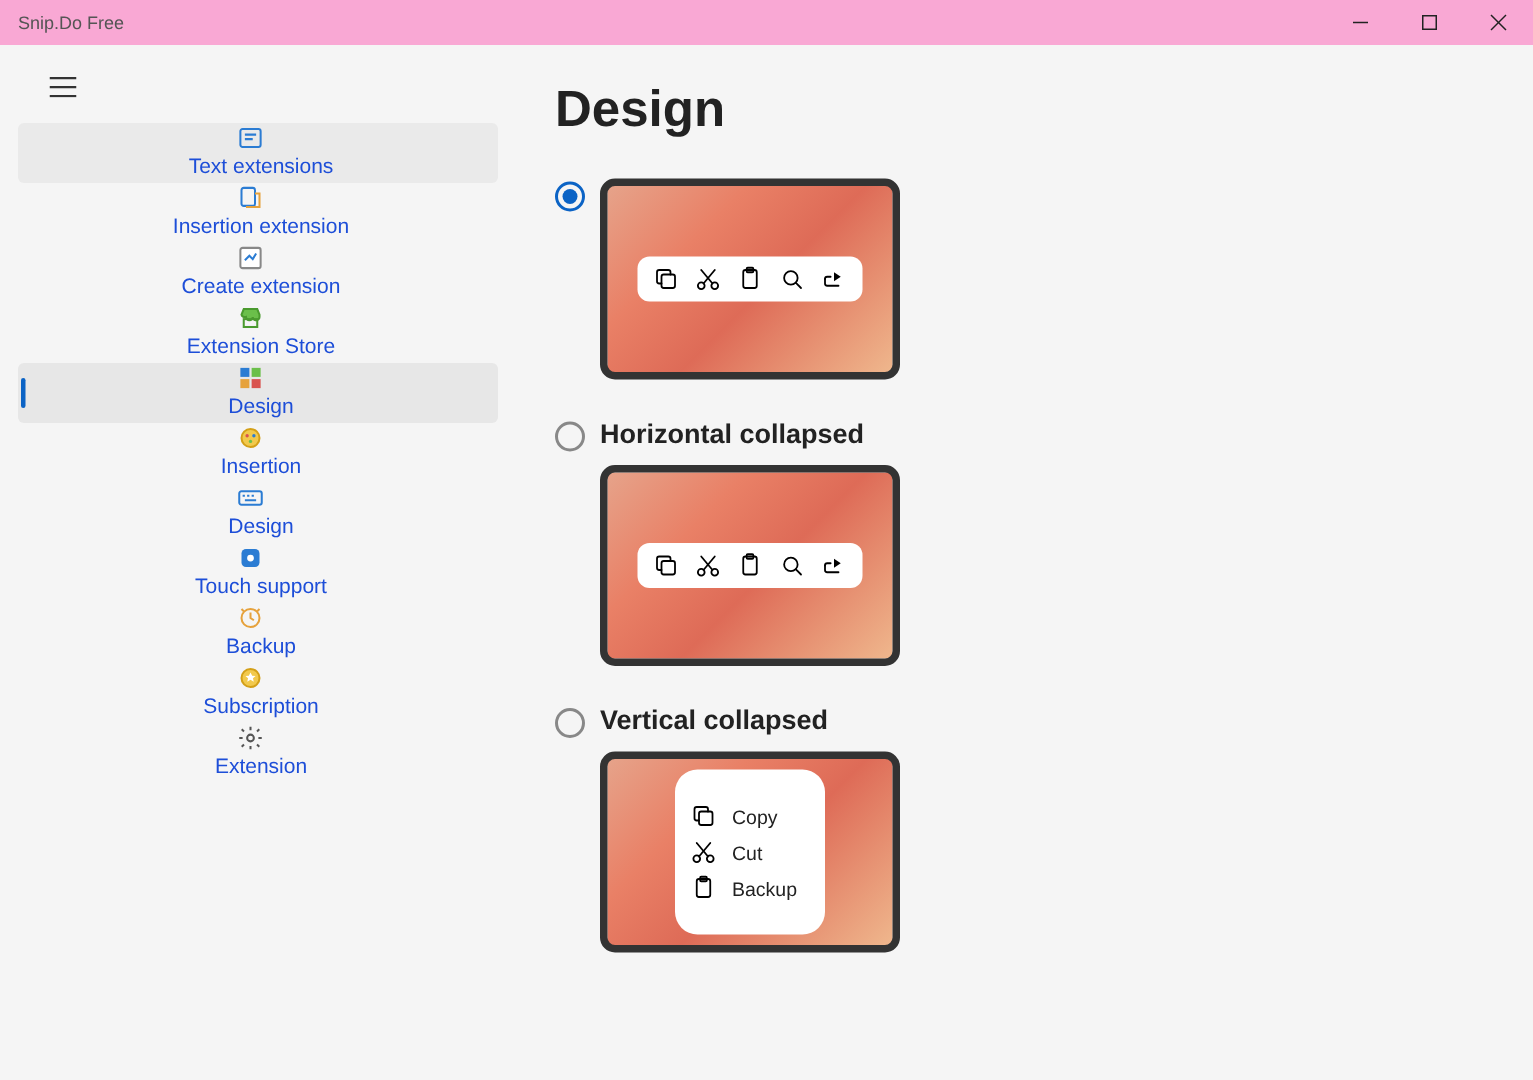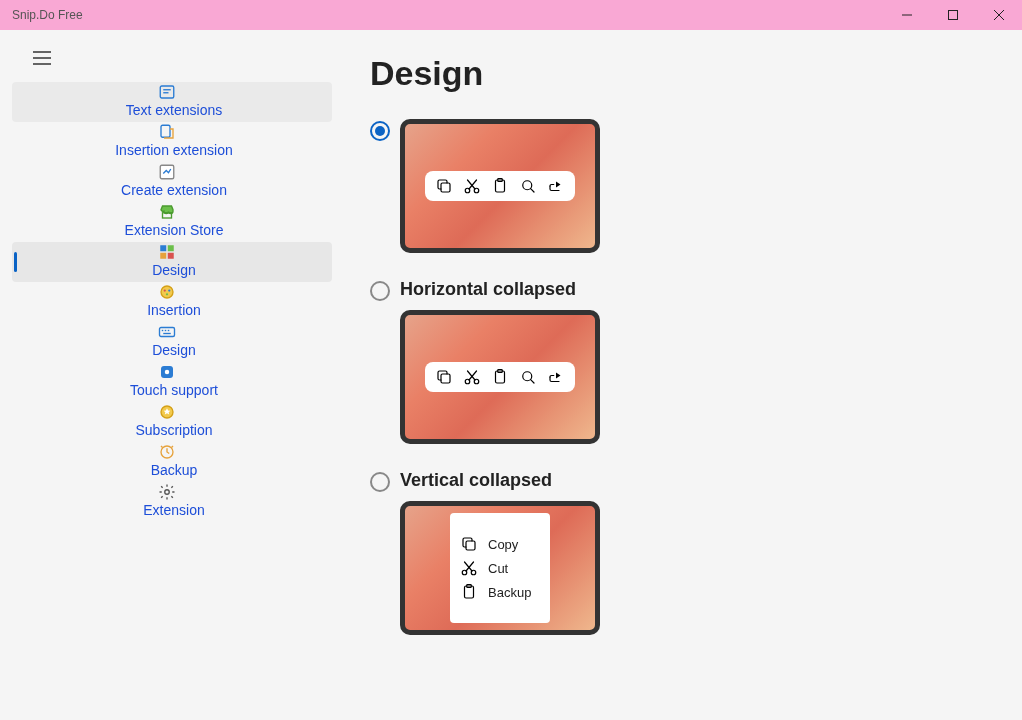--- a/index.html
+++ b/index.html
@@ -131,21 +131,21 @@
   .toolbar-h {
     background: #fff;
     border-radius: 8px;
     padding: 6px 10px;
     display: flex;
     gap: 10px;
     align-items: center;
   }
   .toolbar-v {
     background: #fff;
-    border-radius: 4px;
+    border-radius: 15px;
     padding: 22px 10px;
     display: flex;
     flex-direction: column;
     gap: 6px;
     min-width: 100px;
   }
   .v-row {
     display: flex;
     align-items: center;
     gap: 10px;
@@ -266,36 +266,36 @@
     <span class="nav-icon">
             <svg width="18" height="18" viewBox="0 0 24 24" fill="none" stroke-width="1.8">
               <rect x="4" y="4" width="16" height="16" rx="4" fill="#2b7cd3" stroke="none"></rect>
               <circle cx="12" cy="12" r="3" fill="#fff" stroke="none"></circle>
             </svg>
           </span>
     <span class="nav-label">Touch support</span>
         </div>
         <div class="nav-item">
     <span class="nav-icon">
-            <svg width="18" height="18" viewBox="0 0 24 24" fill="none" stroke-width="1.8">
-              <circle cx="12" cy="12" r="8" fill="#f2c94c" stroke="#d4a017"></circle>
-              <path d="M12 7l1.5 3 3 .3-2.3 2 .7 3-2.9-1.7L9.1 15.3l.7-3-2.3-2 3-.3z" fill="#fff" stroke="none"></path>
-            </svg>
-          </span>
-    <span class="nav-label">Subscription</span>
-        </div>
-        <div class="nav-item">
-    <span class="nav-icon">
             <svg width="18" height="18" viewBox="0 0 24 24" fill="none" stroke-width="1.8" stroke="#e6a23c">
               <circle cx="12" cy="12" r="8"></circle>
               <path d="M12 7v5l3 2"></path>
               <path d="M4 4l2 2M20 4l-2 2" stroke="#e6a23c"></path>
             </svg>
           </span>
     <span class="nav-label">Backup</span>
+        </div>
+        <div class="nav-item">
+    <span class="nav-icon">
+            <svg width="18" height="18" viewBox="0 0 24 24" fill="none" stroke-width="1.8">
+              <circle cx="12" cy="12" r="8" fill="#f2c94c" stroke="#d4a017"></circle>
+              <path d="M12 7l1.5 3 3 .3-2.3 2 .7 3-2.9-1.7L9.1 15.3l.7-3-2.3-2 3-.3z" fill="#fff" stroke="none"></path>
+            </svg>
+          </span>
+    <span class="nav-label">Subscription</span>
         </div>
         <div class="nav-item">
     <span class="nav-icon">
             <svg width="18" height="18" viewBox="0 0 24 24" fill="none" stroke-width="1.8" stroke="#555">
               <circle cx="12" cy="12" r="3"></circle>
               <path d="M12 2v3M12 19v3M4.2 4.2l2 2M17.8 17.8l2 2M2 12h3M19 12h3M4.2 19.8l2-2M17.8 6.2l2-2"></path>
             </svg>
           </span>
     <span class="nav-label">Extension</span>
         </div>

